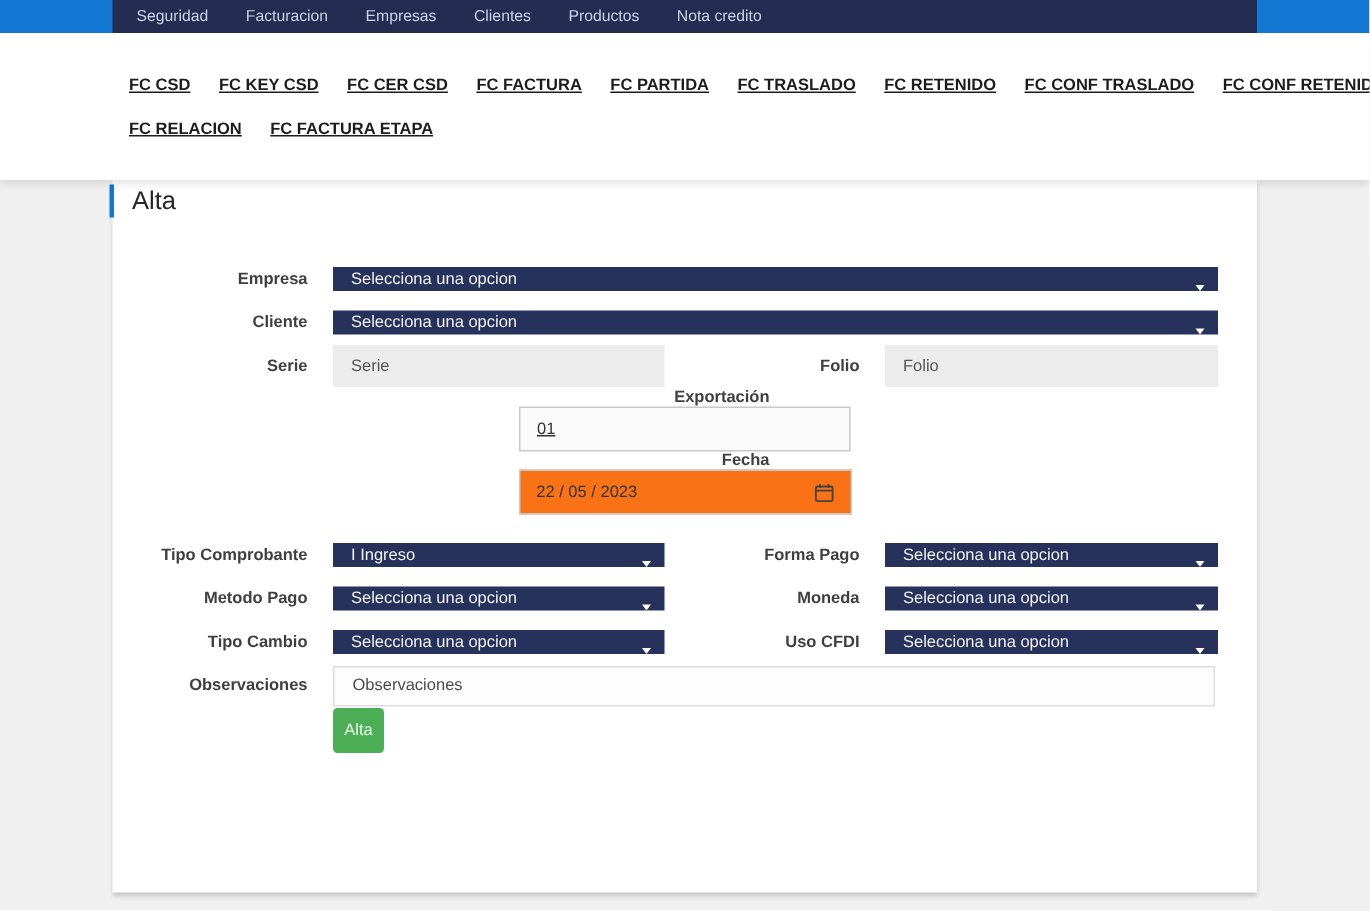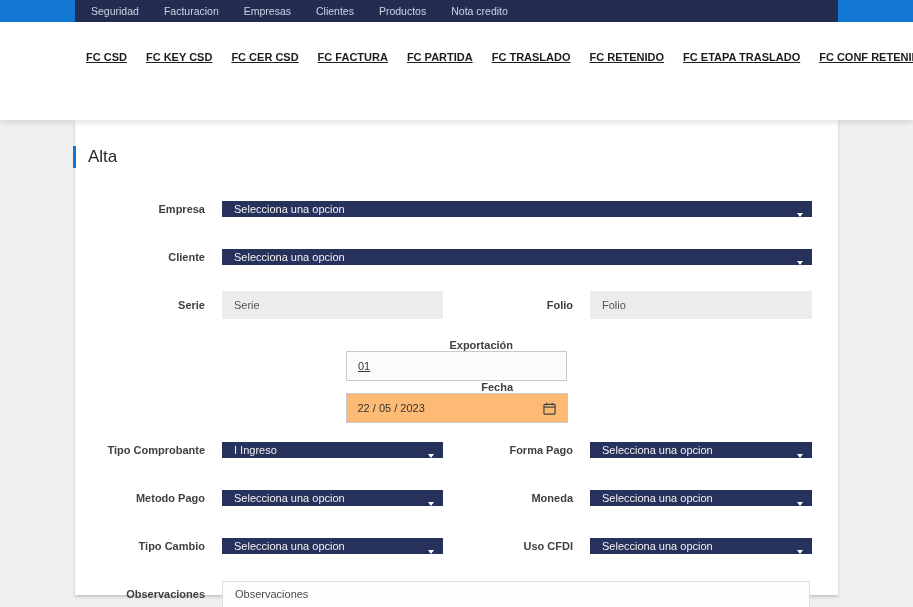--- a/index.html
+++ b/index.html
@@ -17,47 +17,47 @@
   .header { background:#fff; height:98px; box-shadow:0 3px 5px rgba(0,0,0,0.10);
     position:relative; z-index:2; }
   .subnav { margin-left:75px; width:763px; padding:20px 0 0 11px; }
   .subnav-row { display:flex; align-items:center; height:29px; }
   .subnav-link { font-size:11px; font-weight:700; color:#1c1c1c; margin-right:19px;
     white-space:nowrap; cursor:pointer;text-decoration:underline; }
 
   
   .page-bg { background:#f0f0f0; height:487px; }
   .card { margin-left:75px; width:763px; height:475px; background:#fff;
-    box-shadow:0 2px 3px rgba(0,0,0,0.18); padding-top:26px; }
+    box-shadow:0 2px 3px rgba(0,0,0,0.18); padding-top:3px; }
   .page-title { margin-left:-2px; border-left:3px solid #1377d4; padding-left:12px;
     font-size:17px; color:#262626; height:22px; line-height:22px; }
 
   
   .form { margin-top:27px; }
-  .row { display:flex; align-items:center; margin-bottom:20px; min-height:28px; }
+  .row { display:flex; align-items:center; margin-bottom:1px; min-height:28px; }
   .row.bordered { margin-bottom:13px;flex-direction:column; }
   .lbl { width:147px; padding-right:17px; text-align:right; font-size:11px;
     font-weight:700; color:#3f3f3f; flex:none; }
   .field-select { height:16px; background:#27325c; color:#f2f2f2; display:flex;
     align-items:center; padding:0 12px; position:relative; font-size:11px;
     cursor:pointer; flex:none; }
   .w-full { width:590px; }
   .w-half { width:221px; }
   .w-half2 { width:222px; }
   .caret { position:absolute; right:9px; top:12px; width:0; height:0;
     border-left:3.5px solid transparent; border-right:3.5px solid transparent;
     border-top:4.5px solid #fff; }
   .input-gray { height:28px; background:#ececec; border:none; outline:none;
     padding:0 12px; font-size:11px; color:#555; flex:none;
     font-family:"Liberation Sans","DejaVu Sans",sans-serif; }
   .input-gray::placeholder { color:#555; opacity:1; }
   .input-bordered { height:30px; background:#fbfbfb; border:1px solid #c9c9c9;
     outline:none; padding:0 11px; font-size:11px; color:#333; flex:none;
     font-family:"Liberation Sans","DejaVu Sans",sans-serif;text-decoration:underline; }
-  .date-field { height:30px; background:#fdba74; border:1px solid #c9c9c9;
+  .date-field { height:30px; background:#f97316; border:1px solid #c9c9c9;
     display:flex; align-items:center; justify-content:space-between;
     padding:0 11px; font-size:11px; color:#333; cursor:pointer; flex:none;gap:19px; }
   .input-obs { height:27px; width:588px; background:#fdfdfd; border:1px solid #ddd;
     outline:none; padding:0 12px; font-size:11px; color:#4a4a4a; flex:none;
     font-family:"Liberation Sans","DejaVu Sans",sans-serif; }
   .input-obs::placeholder { color:#4a4a4a; opacity:1; }
   .btn-alta { margin-left:147px; width:34px; height:30px; background:#4cae55;
     color:#edf7ee; border:none; border-radius:3px; font-size:11px; cursor:pointer;
     font-family:"Liberation Sans","DejaVu Sans",sans-serif; }
 </style>
@@ -78,22 +78,26 @@
 <div class="header">
   <div class="subnav">
     <div class="subnav-row">
       <span class="subnav-link">FC CSD</span>
       <span class="subnav-link">FC KEY CSD</span>
       <span class="subnav-link">FC CER CSD</span>
       <span class="subnav-link">FC FACTURA</span>
       <span class="subnav-link">FC PARTIDA</span>
       <span class="subnav-link">FC TRASLADO</span>
       <span class="subnav-link">FC RETENIDO</span>
-      <span class="subnav-link">FC ETAPA TRASLADO</span>
+      <span class="subnav-link">FC CONF TRASLADO</span>
       <span class="subnav-link">FC CONF RETENIDO</span>
+    </div>
+    <div class="subnav-row">
+      <span class="subnav-link">FC RELACION</span>
+      <span class="subnav-link">FC FACTURA ETAPA</span>
     </div>
   </div>
 </div>
 
 <div class="page-bg">
   <div class="card">
     <div class="page-title">Alta</div>
 
     <div class="form">
 

